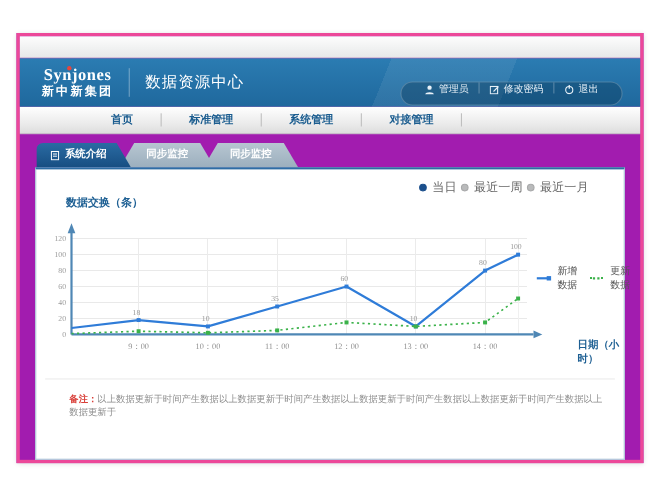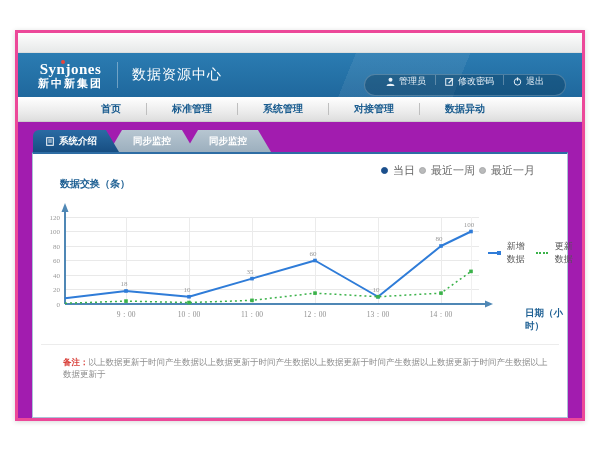--- a/index.html
+++ b/index.html
@@ -119,21 +119,20 @@
 
   <div class="app-nav">
     <div class="nav-item">首页</div>
     <div class="nav-sep"></div>
     <div class="nav-item">标准管理</div>
     <div class="nav-sep"></div>
     <div class="nav-item">系统管理</div>
     <div class="nav-sep"></div>
     <div class="nav-item">对接管理</div>
     <div class="nav-sep"></div>
-    <div class="nav-item">数据异动</div>
   </div>
 
   <div class="tabs">
     <div class="tab active">
       <svg width="8" height="9" viewBox="0 0 8 9">
           <rect x="0.7" y="0.7" width="6.6" height="7.6" fill="none" stroke="#ffffff" stroke-width="1"></rect>
           <line x1="2.2" y1="3" x2="5.8" y2="3" stroke="#ffffff" stroke-width="0.9"></line>
           <line x1="2.2" y1="5" x2="5.8" y2="5" stroke="#ffffff" stroke-width="0.9"></line>
         </svg>
       <span>系统介绍</span>

